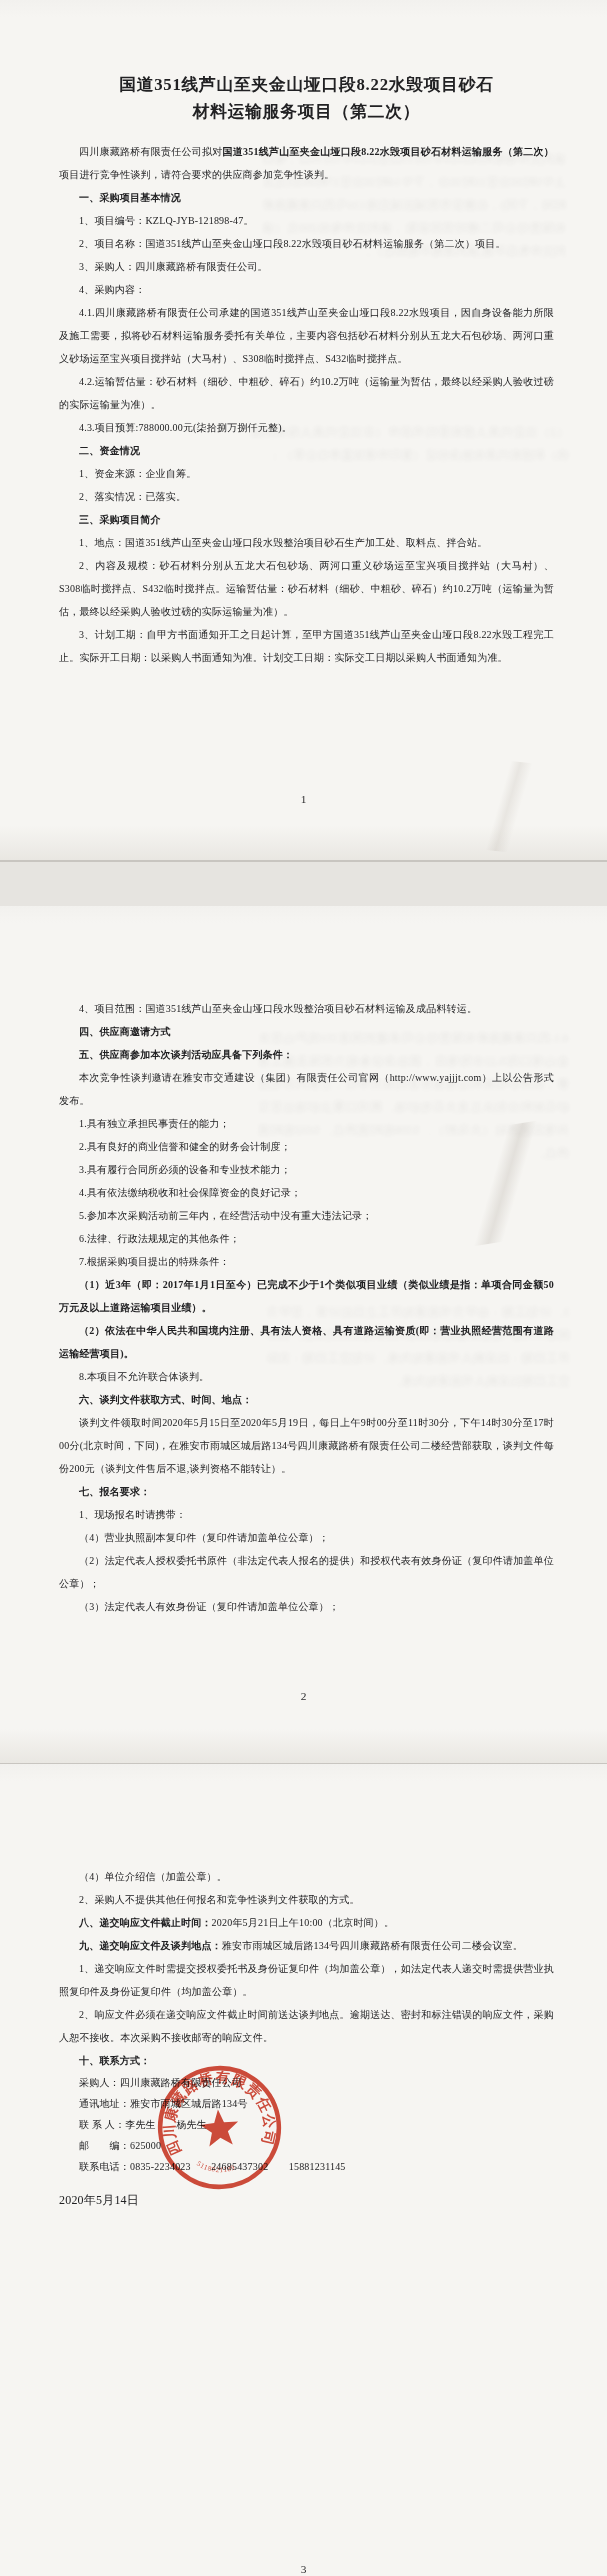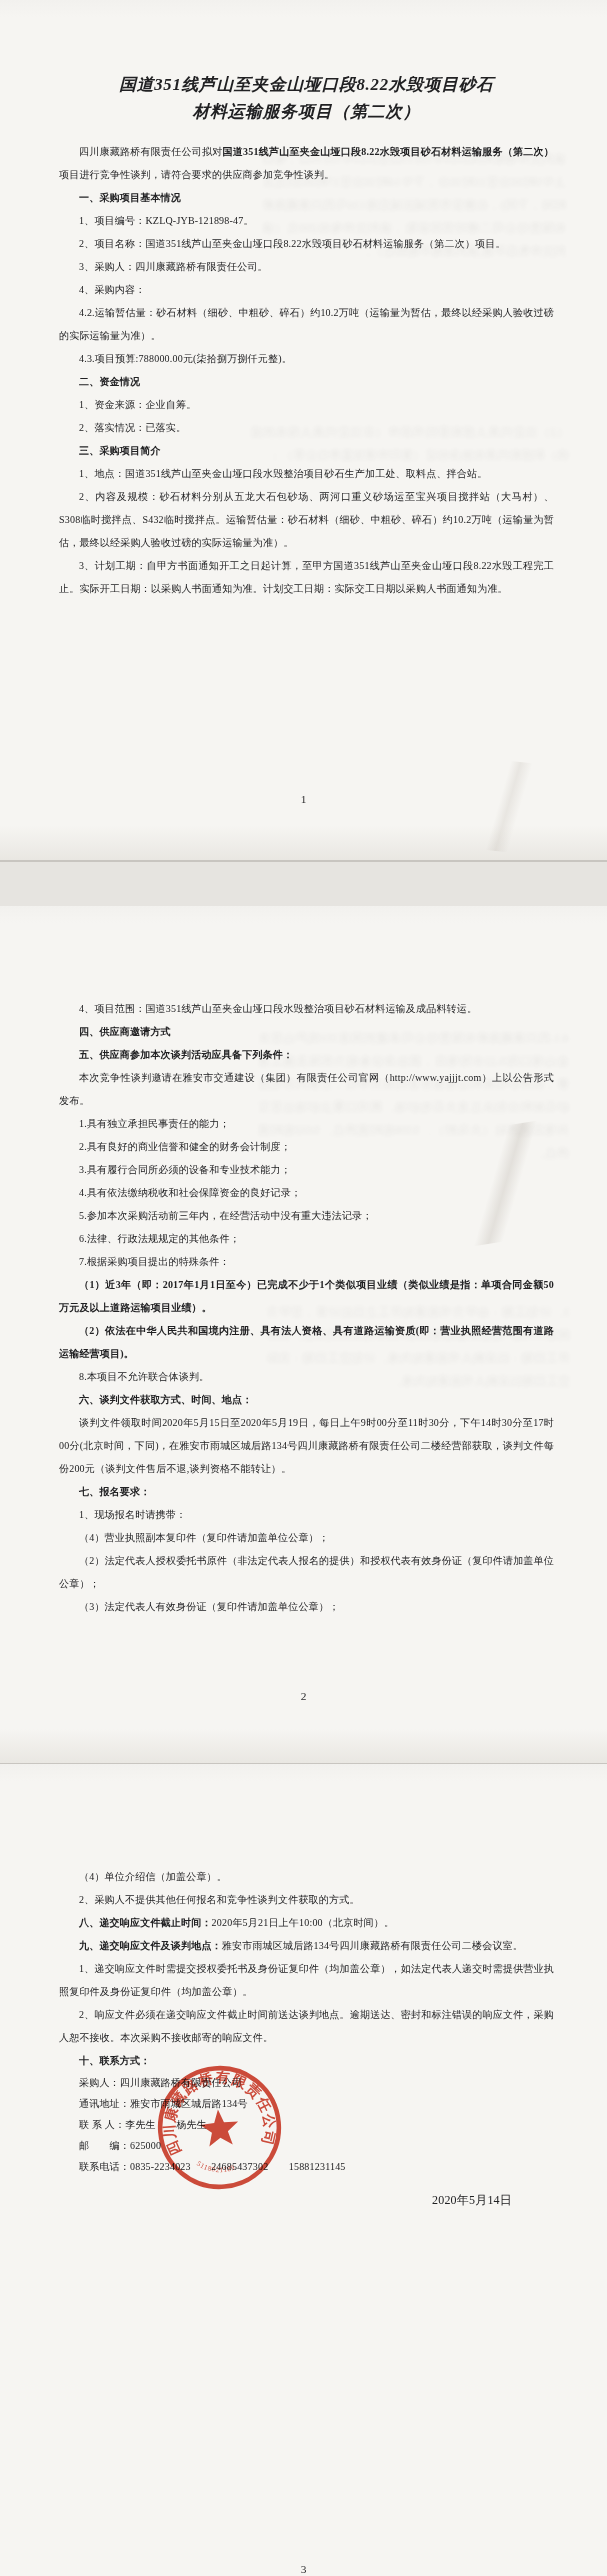--- a/index.html
+++ b/index.html
@@ -18,27 +18,27 @@
   .page-1{height:860px;}
   .page-2{height:857px;margin-top:44px;}
   .page-3{height:858px;}
   .page-gap{height:1.5px;background:#c8c5c0;}
   .content{position:relative;padding:0 53px 0 59px;z-index:2;}
   .title{
     margin:71px 23px 15px 23px;
     font-size:16.7px;line-height:27px;font-weight:bold;
     text-align:center;letter-spacing:0.8px;
   }
-  .title .tl{display:block;font-style:italic;}
+  .title .tl{display:block;}
   .p{margin:0;font-size:10px;line-height:23px;text-align:justify;letter-spacing:0.2px;}
   .indent{text-indent:2em;}
   .b{font-weight:bold;}
   .u{text-underline-offset:3px;}
   .contact .p{line-height:21px;text-align:left;}
-  .date-line{margin-top:12px;padding-right:42px;text-align:right;font-size:12px;}
+  .date-line{margin-top:12px;padding-right:42px;text-align:left;font-size:12px;}
   .pageno{
     position:absolute;left:0;width:100%;text-align:center;
     font-size:11.4px;color:#2a2a2c;z-index:2;
   }
   .pad-top-p2{padding-top:91px;}
   .pad-top-p3{padding-top:101px;}
   .ghost{
     position:absolute;z-index:1;
     transform:scaleX(-1);
     filter:blur(1.9px);
@@ -78,20 +78,21 @@
     <h1 class="title">
       <span class="tl">国道351线芦山至夹金山垭口段8.22水毁项目砂石</span>
       <span class="tl">材料运输服务项目（第二次）</span>
     </h1>
     <p class="p indent"><span>四川康藏路桥有限责任公司拟对</span><span class="b">国道351线芦山至夹金山垭口段8.22水毁项目砂石材料运输服务（第二次）</span><span>项目进行竞争性谈判，请符合要求的供应商参加竞争性谈判。</span></p>
     <p class="p indent b">一、采购项目基本情况</p>
     <p class="p indent">1、项目编号：KZLQ-JYB-121898-47。</p>
     <p class="p indent">2、项目名称：国道351线芦山至夹金山垭口段8.22水毁项目砂石材料运输服务（第二次）项目。</p>
     <p class="p indent">3、采购人：四川康藏路桥有限责任公司。</p>
     <p class="p indent">4、采购内容：</p>
+    <p class="p indent">4.1.四川康藏路桥有限责任公司承建的国道351线芦山至夹金山垭口段8.22水毁项目，因自身设备能力所限及施工需要，拟将砂石材料运输服务委托有关单位，主要内容包括砂石材料分别从五龙大石包砂场、两河口重义砂场运至宝兴项目搅拌站（大马村）、S308临时搅拌点、S432临时搅拌点。</p>
     <p class="p indent">4.2.运输暂估量：砂石材料（细砂、中粗砂、碎石）约10.2万吨（运输量为暂估，最终以经采购人验收过磅的实际运输量为准）。</p>
     <p class="p indent">4.3.项目预算:788000.00元(柒拾捌万捌仟元整)。</p>
     <p class="p indent b">二、资金情况</p>
     <p class="p indent">1、资金来源：企业自筹。</p>
     <p class="p indent">2、落实情况：已落实。</p>
     <p class="p indent b">三、采购项目简介</p>
     <p class="p indent">1、地点：国道351线芦山至夹金山垭口段水毁整治项目砂石生产加工处、取料点、拌合站。</p>
     <p class="p indent">2、内容及规模：砂石材料分别从五龙大石包砂场、两河口重义砂场运至宝兴项目搅拌站（大马村）、S308临时搅拌点、S432临时搅拌点。运输暂估量：砂石材料（细砂、中粗砂、碎石）约10.2万吨（运输量为暂估，最终以经采购人验收过磅的实际运输量为准）。</p>
     <p class="p indent">3、计划工期：自甲方书面通知开工之日起计算，至甲方国道351线芦山至夹金山垭口段8.22水毁工程完工止。实际开工日期：以采购人书面通知为准。计划交工日期：实际交工日期以采购人书面通知为准。</p>
   </div>

